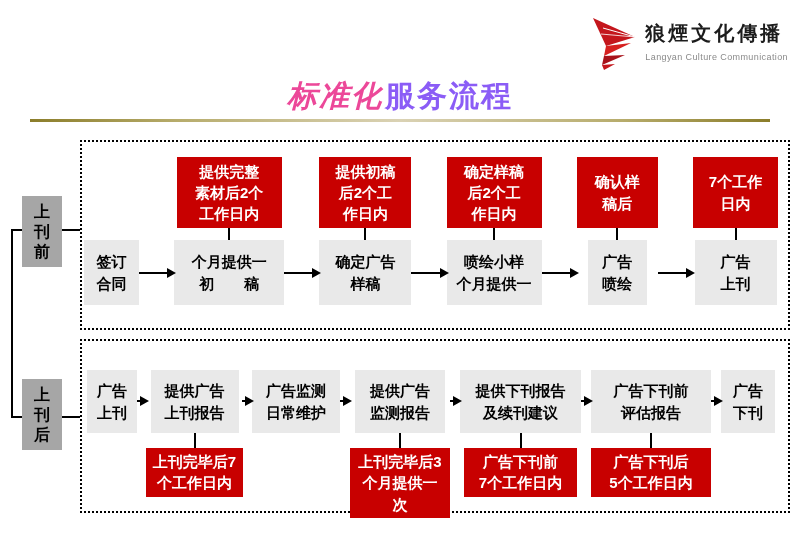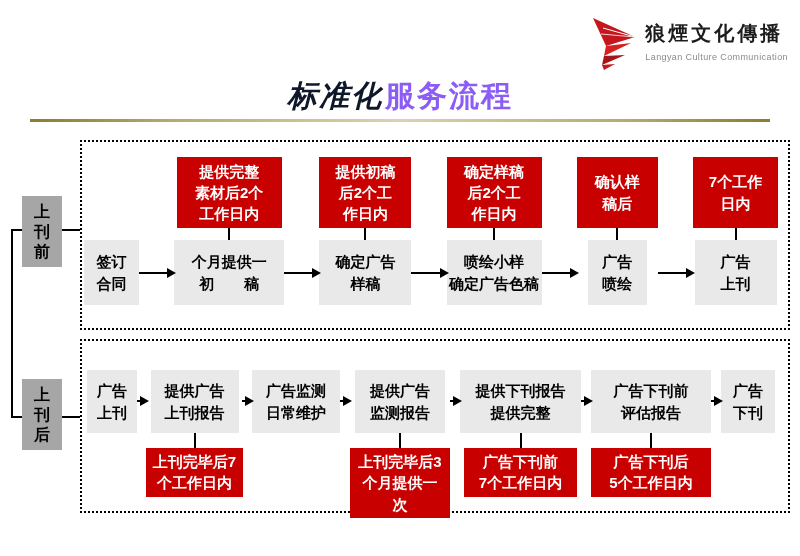--- a/index.html
+++ b/index.html
@@ -10,21 +10,21 @@
   .logo{position:absolute;top:14px;right:12px;display:flex;align-items:center;gap:6px;}
   .logo-icon{width:52px;height:56px;flex:0 0 auto;}
   .logo-text{display:flex;flex-direction:column;line-height:1.1;}
   .brand-cn{font-family:Liberation Sans, sans-serif;font-weight:bold;font-size:20px;
             letter-spacing:3px;color:#1c1c1c;white-space:nowrap;}
   .brand-en{font-size:9px;color:#8a8a8a;letter-spacing:0.4px;margin-top:9px;white-space:nowrap;text-align:right;}
 
   
   .title{position:absolute;left:0;right:0;top:76px;text-align:center;
          font-size:30px;font-weight:bold;letter-spacing:2px;}
-  .title-highlight{color:#0f172a;font-style:italic;margin-right:2px;}
+  .title-highlight{color:#ec4899;font-style:italic;margin-right:2px;}
   .title-rest{color:#8b5cf6;}
   .rule{position:absolute;left:30px;top:119px;width:740px;height:3px;
         background:linear-gradient(to right,#8B7D2A 0%,#B7AC6C 20%,#DAD2B4 50%,#B7AC6C 80%,#8B7D2A 100%);}
 
   
   .side-label{position:absolute;left:22px;width:40px;height:71px;background:#A6A6A6;
               display:flex;align-items:center;justify-content:center;text-align:center;
               font-weight:bold;font-size:16px;line-height:1.25;white-space:pre-line;color:#000;}
   .side-before{top:196px;}
   .side-after{top:379px;}
@@ -131,21 +131,21 @@
 样稿</div>
       </div>
       <div class="arrow"></div>
 
       <div class="step" style="width:95px">
         <div class="red-box" style="width:95px">确定样稿
 后2个工
 作日内</div>
         <div class="vline"></div>
         <div class="gray-box">喷绘小样
-确定广告色稿</div>
+个月提供一</div>
       </div>
       <div class="arrow"></div>
 
       <div class="step" style="width:81px">
         <div class="red-box" style="width:81px">确认样
 稿后</div>
         <div class="vline"></div>
         <div class="gray-box" style="width:59px">广告
 喷绘</div>
       </div>
@@ -191,21 +191,21 @@
 监测报告</div>
         <div class="vline"></div>
         <div class="red-box" style="width:100px">上刊完毕后3
 个月提供一
 次</div>
       </div>
       <div class="arrow"></div>
 
       <div class="step" style="width:121px">
         <div class="gray-box">提供下刊报告
-提供完整</div>
+及续刊建议</div>
         <div class="vline"></div>
         <div class="red-box" style="width:113px">广告下刊前
 7个工作日内</div>
       </div>
       <div class="arrow"></div>
 
       <div class="step" style="width:120px">
         <div class="gray-box">广告下刊前
 评估报告</div>
         <div class="vline"></div>

